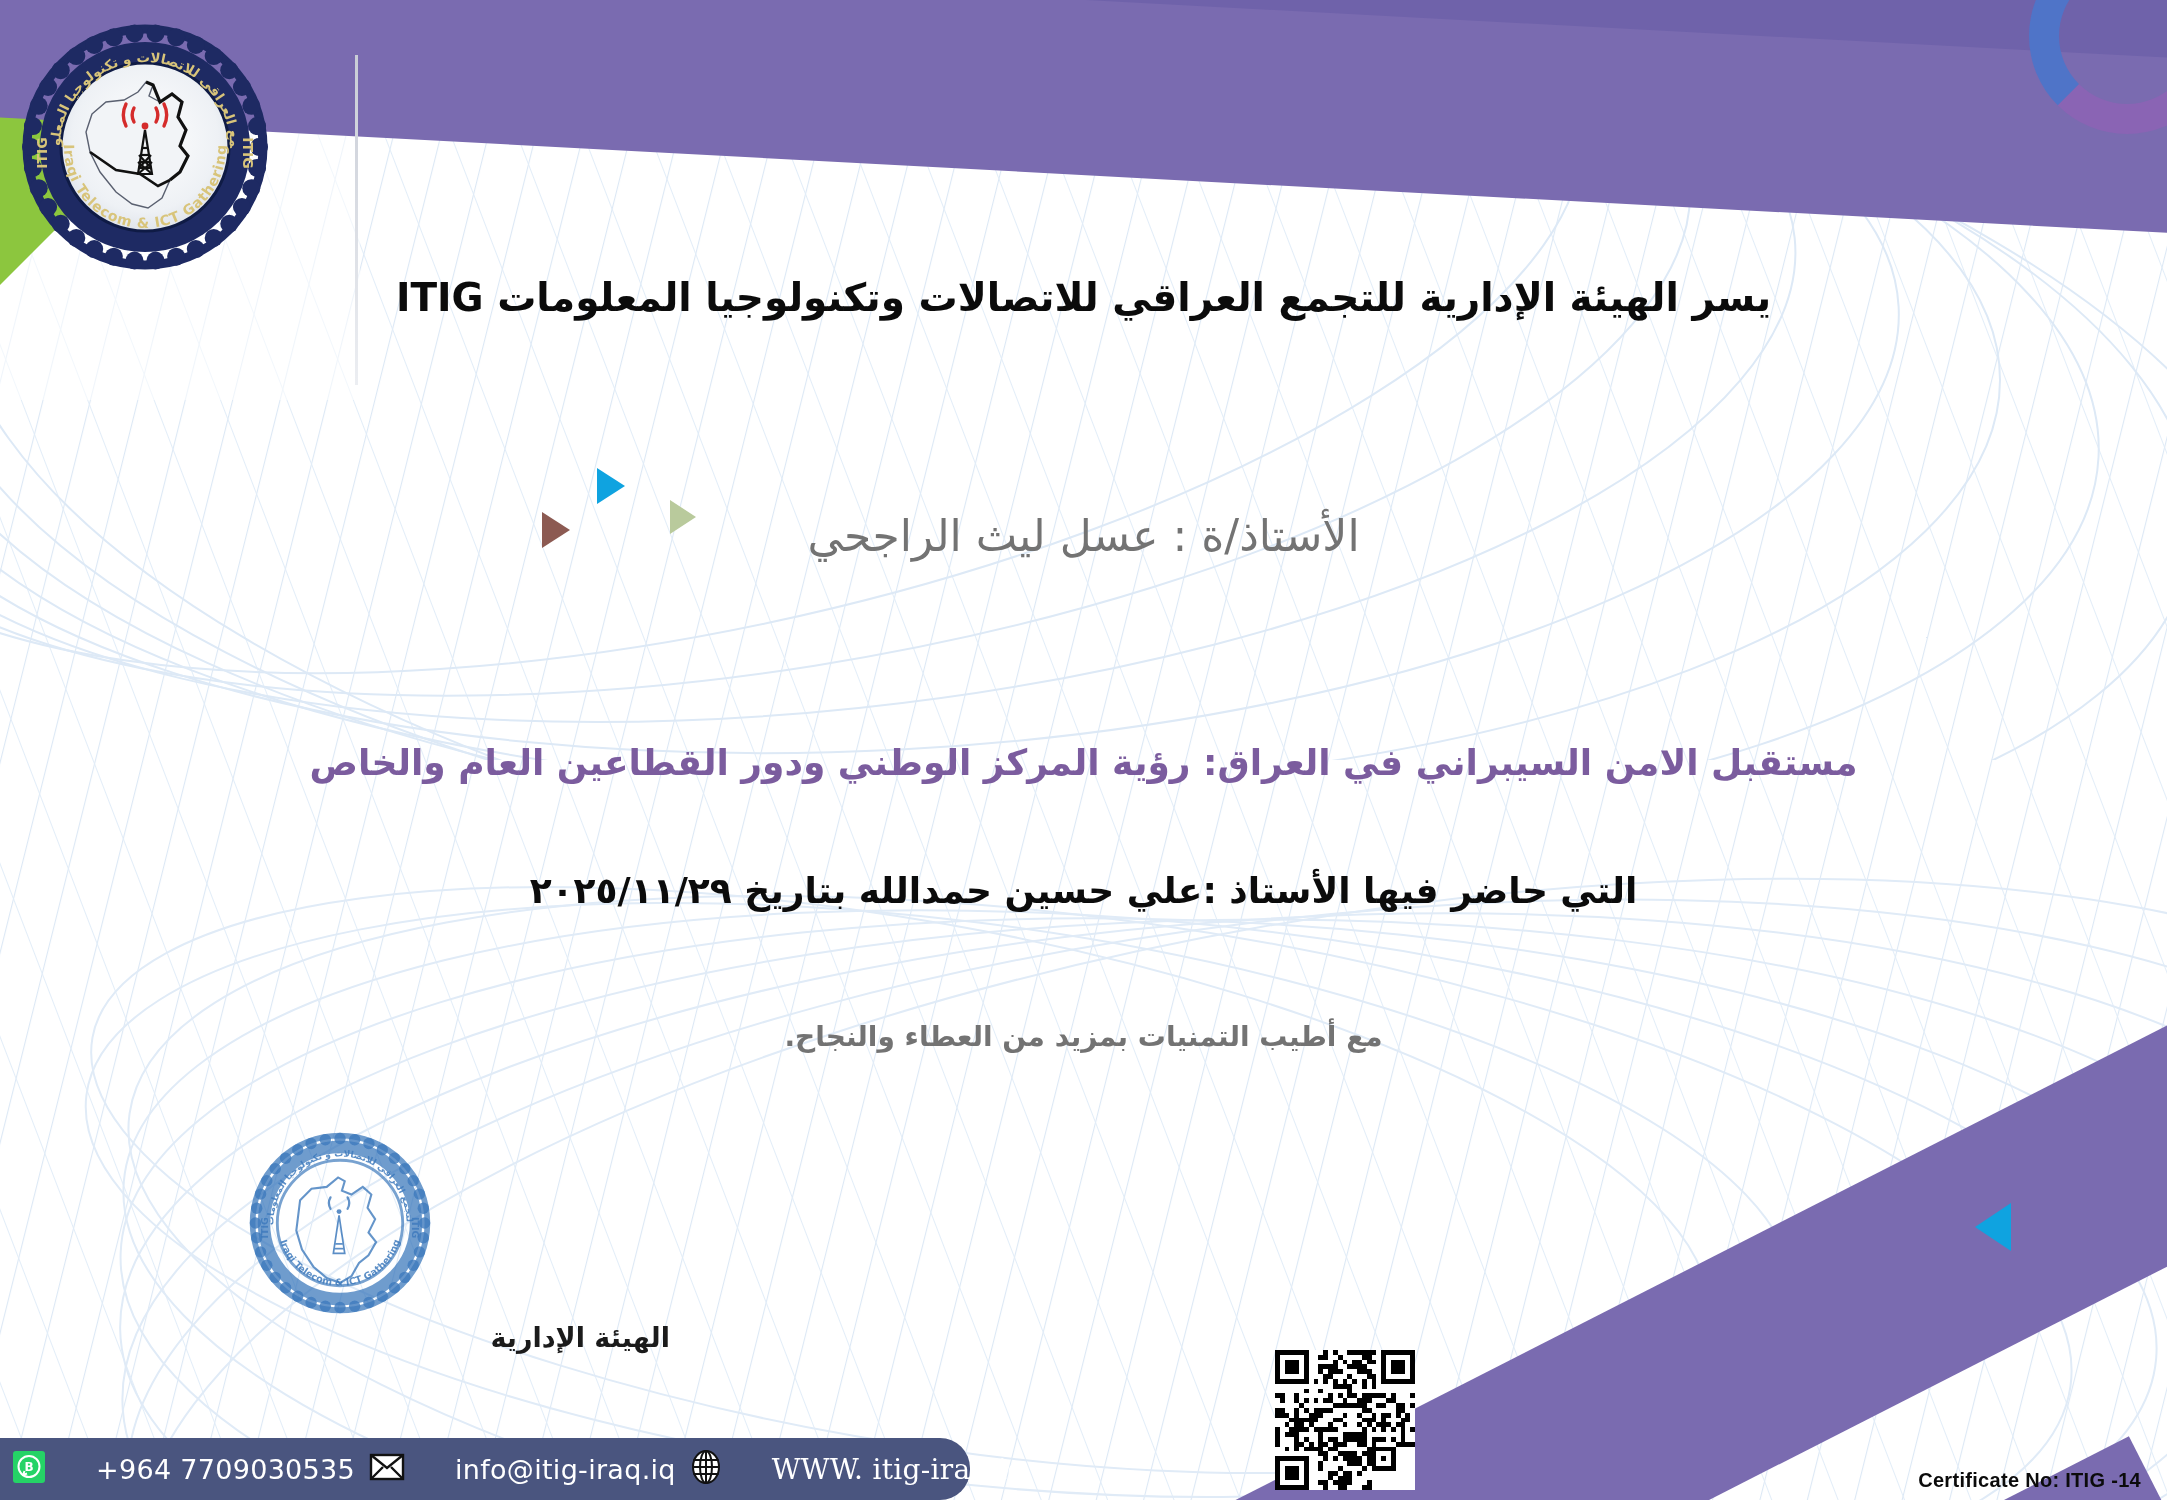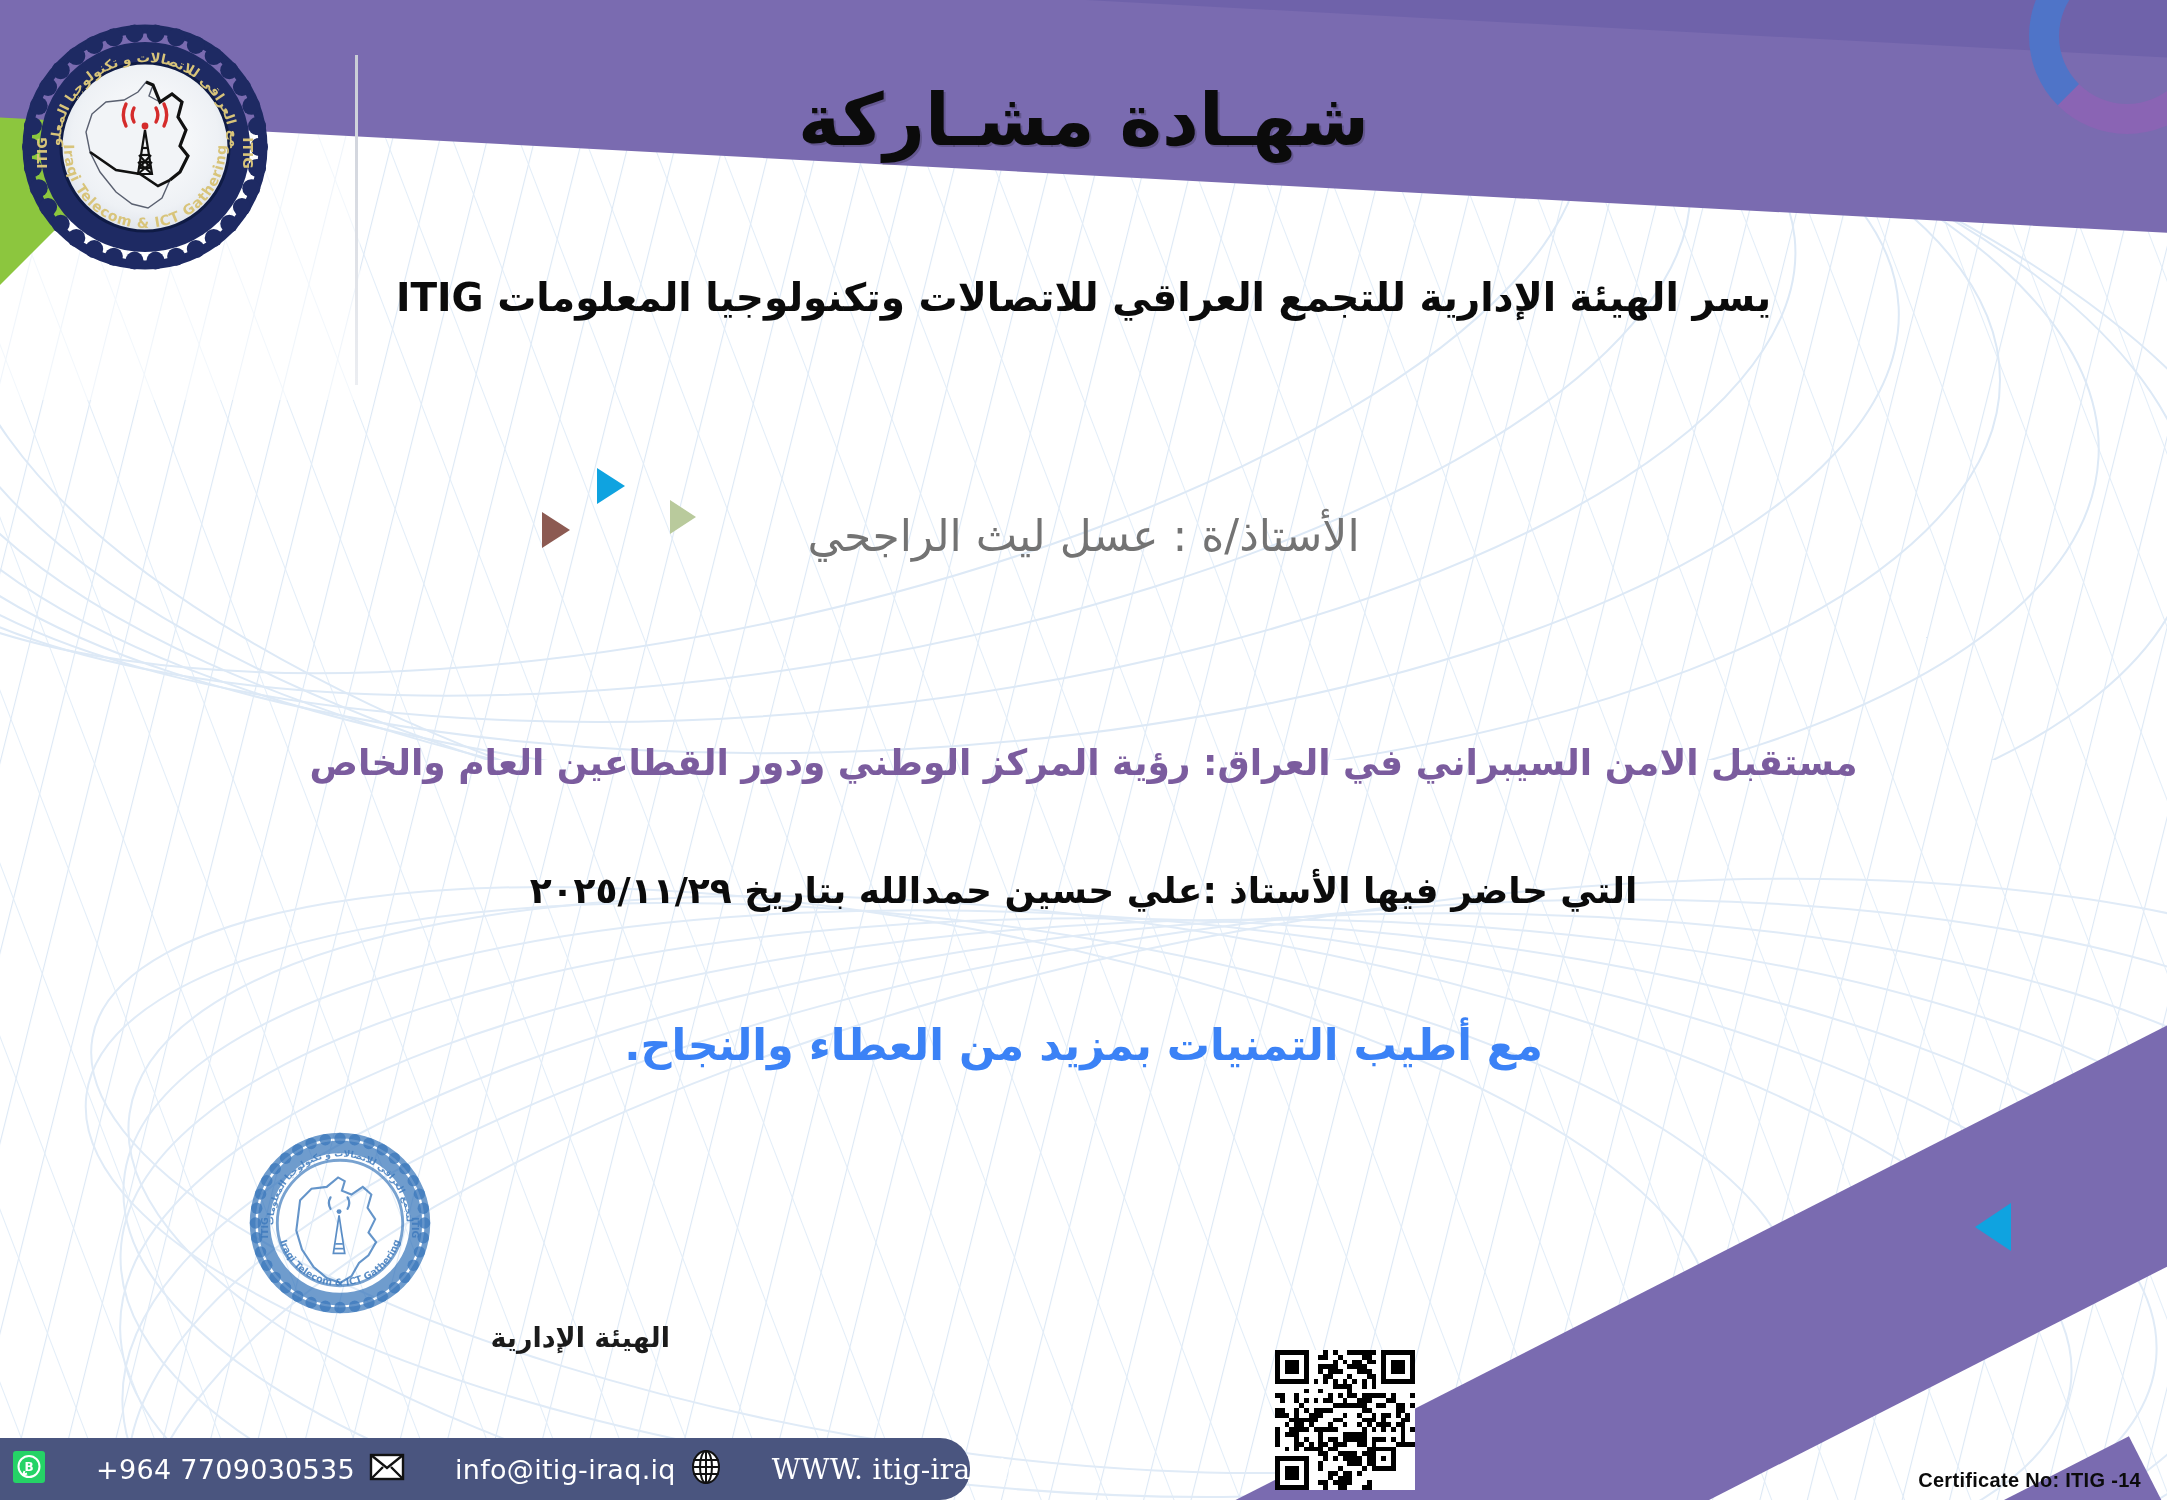--- a/index.html
+++ b/index.html
@@ -142,21 +142,21 @@
   #seminar-title{
     left:0;right:0;top:742px;
     font-size:36px;font-weight:bold;color:#7B5C9E;
   }
   #line-lecturer{
     left:0;right:0;top:870px;
     font-size:36px;font-weight:bold;color:#0b0b0b;
   }
   #line-closing{
     left:0;right:0;top:1020px;
-    font-size:43px;font-weight:bold;color:#3b82f6;
+    font-size:28px;font-weight:bold;color:#737373;
   }
 
   
   #sign-block{
     position:absolute;left:10px;top:1128px;width:660px;text-align:center;
     direction:rtl;
   }
   #stamp-logo{width:190px;height:190px;margin:0 auto;display:block;opacity:.92;}
   #sign-authority{
     margin-top:4px;font-size:27px;font-weight:bold;color:#1b1b1b;
@@ -361,21 +361,20 @@
     <circle cx="125" cy="104" r="3.4" fill="#D52B2B"></circle>
     <g stroke="#D52B2B" stroke-width="3.4" fill="none" stroke-linecap="round">
       <path d="M 114,100 A 15,15 0 0 1 114,86"></path>
       <path d="M 136,100 A 15,15 0 0 0 136,86"></path>
       <path d="M 106,104 A 25,25 0 0 1 106,82"></path>
       <path d="M 144,104 A 25,25 0 0 0 144,82"></path>
     </g>
   </svg>
   <div id="logo-divider"></div>
 
-  <div class="txt" id="cert-title">شهـادة مشـاركة</div>
 
   <div class="txt" id="line-issuer">يسر الهيئة الإدارية للتجمع العراقي للاتصالات وتكنولوجيا المعلومات ITIG</div>
 
 
   <div class="txt" id="recipient-name">الأستاذ/ة : عسل ليث الراجحي</div>
 
 
   <div class="txt" id="seminar-title">مستقبل الامن السيبراني في العراق: رؤية المركز الوطني ودور القطاعين العام والخاص</div>
 
   <div class="txt" id="line-lecturer">التي حاضر فيها  الأستاذ :علي حسين حمدالله  بتاريخ ٢٠٢٥/١١/٢٩</div>

